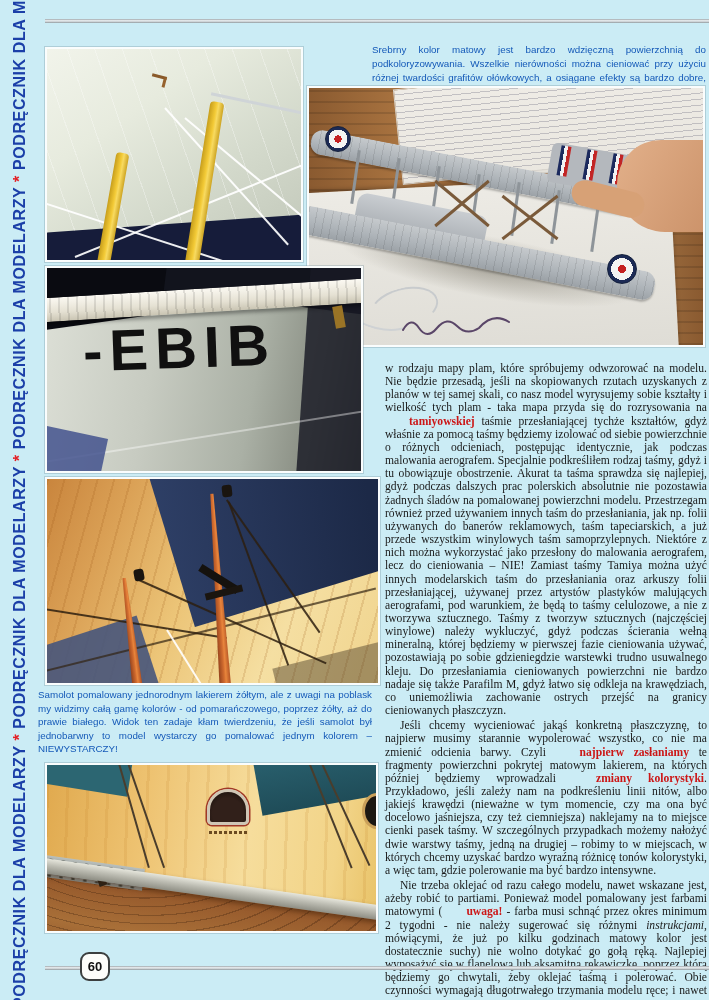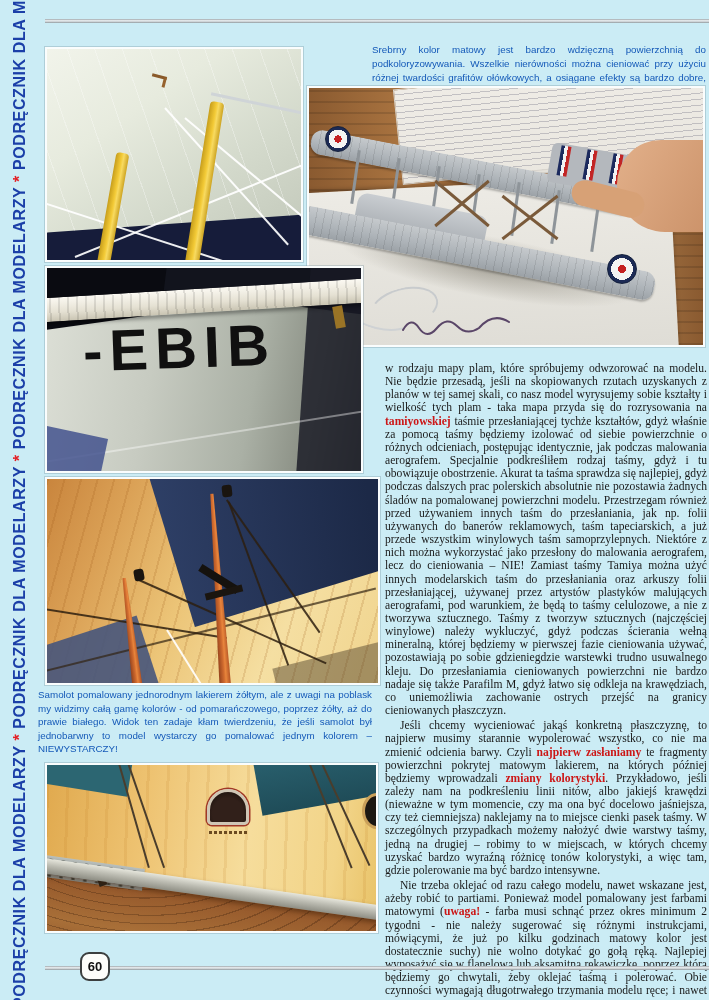--- a/index.html
+++ b/index.html
@@ -18,21 +18,21 @@
     background:linear-gradient(#9fa6ab,#eef2f4 45%,#8f989d);z-index:1;}
   .logo{position:absolute;left:72px;top:4px;z-index:2;font-style:italic;font-weight:bold;font-size:27px;line-height:30px;}
   .logo-aero{color:#fff;letter-spacing:1px;
     text-shadow:-1px -1px 0 #9aa2a8,1px -1px 0 #9aa2a8,-1px 1px 0 #9aa2a8,1px 1px 0 #9aa2a8;}
   .logo-plan{color:#e31e24;margin-left:-3px;}
 
   
   .caption{color:#1459b8;font-size:9.8px;line-height:13.9px;text-align:justify;}
   .caption-top{position:absolute;left:372px;top:43px;width:334px;}
   .caption-yellow{position:absolute;left:38px;top:688px;width:334px;line-height:13.6px;}
-  .s-italic{}
+  .s-italic{font-style:italic;}
 
   
   .photo{position:absolute;overflow:hidden;border:2px solid #fafdfd;box-shadow:0 0 0 1px rgba(110,135,150,.3);}
   .photo div{position:absolute;}
 
   
   #photo-wing{left:45px;top:47px;width:258px;height:215px;background:#161c3a;}
   .pw-wing{left:-34px;top:-28px;width:330px;height:202px;transform:rotate(-4deg);
     background-image:repeating-linear-gradient(75deg,rgba(255,255,255,.3) 0 1px,transparent 1px 26px),
       linear-gradient(150deg,#f5f7ef 0%,#e7ebde 40%,#d3d9cb 70%,#c2c8ba 100%);}
@@ -150,21 +150,21 @@
   .pw4-wd{left:270px;top:-10px;height:122px;transform:rotate(-25deg);}
   .pw4-tb{left:50px;top:106px;width:8px;height:15px;background:#2a241c;transform:rotate(-20deg);}
 
   
   .article{position:absolute;left:385px;top:362px;width:322px;color:#191919;
     font-family:"Liberation Serif",serif;font-size:11.6px;line-height:13.15px;text-align:justify;}
   .article p{margin:0;}
   .article p.indent{text-indent:15px;margin-top:2px;}
   .article h2{margin:9px 0 6px;text-align:center;color:#1646b4;font-size:13.5px;line-height:15px;
     font-family:"Liberation Serif",serif;font-weight:bold;text-indent:0;}
-  .s-red{color:#cc1616;font-weight:bold;}
+  .s-red{color:#cc1616;font-weight:bold;margin-left:24px;}
 
   
   .footer-rule{position:absolute;left:45px;right:0;top:966px;height:4px;
     background:linear-gradient(#9fa6ab,#eef2f4 45%,#8f989d);z-index:1;}
   .page-number-box{position:absolute;left:80px;top:952px;width:30px;height:29px;z-index:2;
     background:#fdfdfa;border:2px solid #3c3f3f;border-radius:9px;
     display:flex;align-items:center;justify-content:center;font-weight:bold;font-size:13px;color:#111;}
 </style>
 </head>
 <body>

